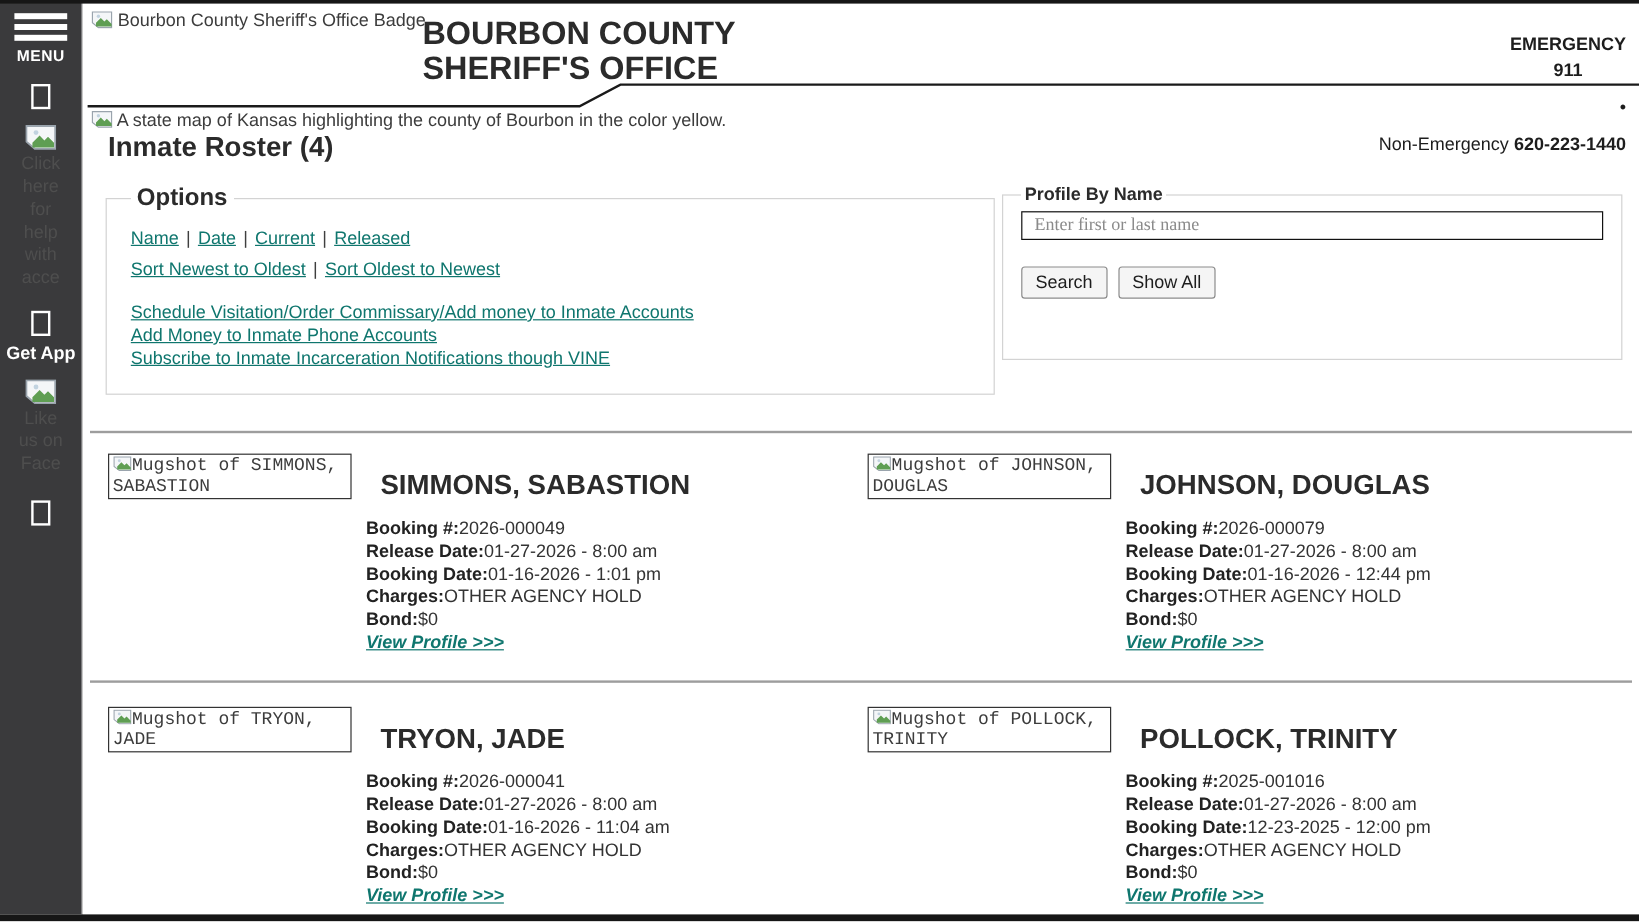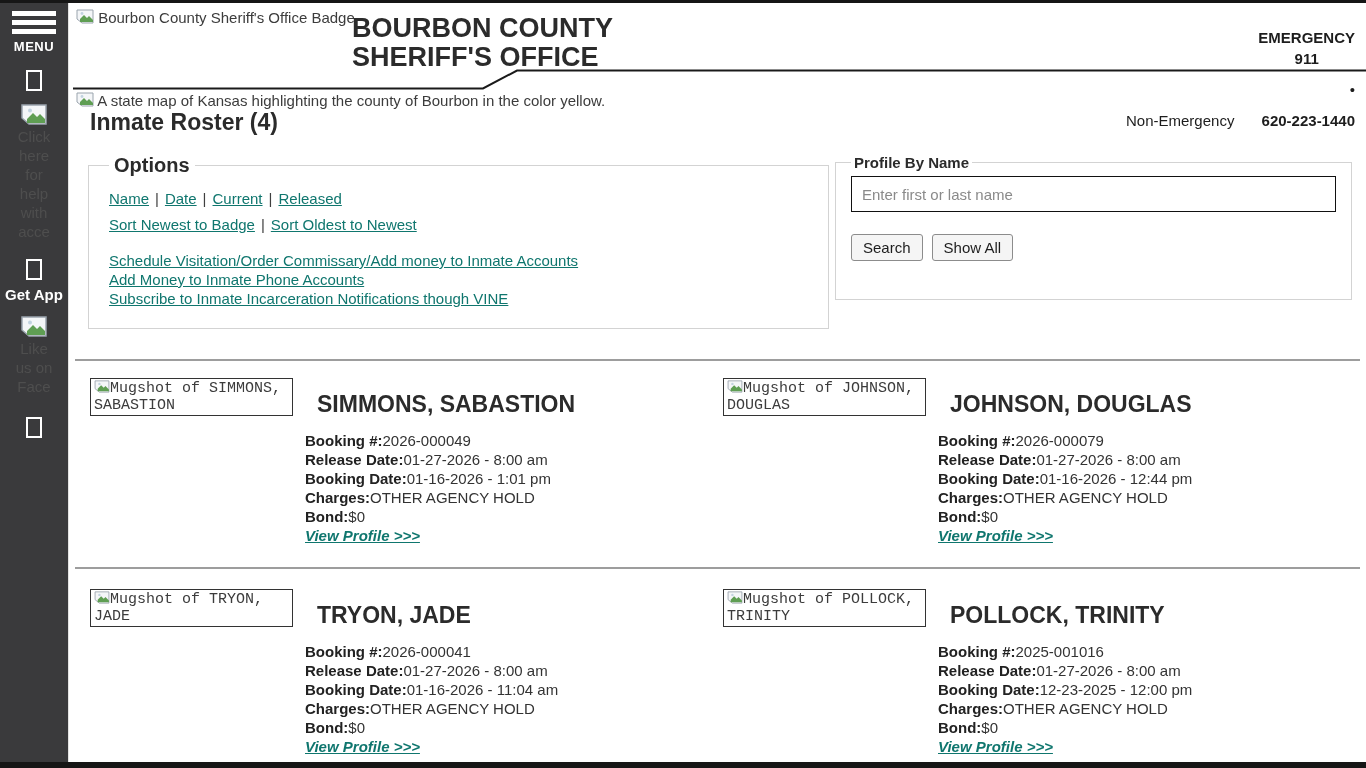--- a/index.html
+++ b/index.html
@@ -31,41 +31,41 @@
   .main { position:absolute; left:69px; top:3px; width:1297px; }
 
   header { position:relative; height:87px; }
   .hdr-line-svg { position:absolute; left:0; top:0; width:1297px; height:90px; pointer-events:none; }
   .badge-alt { position:absolute; left:7px; top:6px; font-size:15px; color:#3c3c3c; }
   .site-title { position:absolute; left:283px; top:11px; font-size:27px; line-height:29px; font-weight:bold; color:#2b2b2b; }
   .emergency { position:absolute; right:11px; top:24px; display:flex; align-items:flex-end; gap:12px; font-size:15px; color:#1d1d1d;flex-direction:column; }
   .e-col { text-align:center; font-weight:bold; line-height:21px; }
   .e-bullet { padding-bottom:2px; }
   .non-em { padding-bottom:0; }
-  .non-em .num { font-weight:bold;margin-left:23px; }
+  .non-em .num { font-weight:bold; }
 
   .page-head { margin:2px 0 0 7px; }
   .map-alt { font-size:15px; color:#3c3c3c; }
   .map-caption { margin:1px 0 0 14px; font-size:13px; color:#3c3c3c; }
   .page-title { margin:0 0 0 14px; font-size:23px; line-height:27px; color:#2b2b2b; font-weight:bold; }
 
   
   .panels { display:flex; align-items:flex-start; gap:6px; margin:18px 14px 0 19px; }
   fieldset { border:1px solid #d3d3d3; margin:0; background:#fff; }
   .options-fs { width:741px; height:175px; padding:4px 20px 10px; }
   .options-legend { font-size:20px; font-weight:bold; color:#2b2b2b; padding:0 5px; }
   .linkrow { margin-top:9px; font-size:15px; color:#3f3f3f; }
   .linkrow a, .big-links a, .vp { color:#0f766e; }
   .sep { margin:0 6px; }
   .big-links { margin-top:18px; }
   .big-links .blink { display:block; font-size:15px; line-height:19px; }
 
   .search-fs { flex:1; height:146px; padding:2px 15px 10px; }
   .search-legend { font-size:15px; font-weight:bold; color:#2b2b2b; padding:0 3px; }
-  .search-input { width:100%; height:36px; border:1px solid #111111; font-size:15px; padding:0 10px; margin-top:3px; font-family:Liberation Sans, sans-serif; color:#222; }
+  .search-input { width:100%; height:24px; border:1px solid #111111; font-size:15px; padding:0 10px; margin-top:3px; font-family:Liberation Serif, serif; color:#222; }
   .search-input::placeholder { color:#8a8a8a; }
   .btns { margin-top:22px; display:flex; gap:9px;align-items:center; }
   .def-btn { font-size:15px; padding:4px 11px; background:#f5f5f5; border:1px solid #8c8c8c; border-radius:3px; color:#1d1d1d; font-family:"Liberation Sans",sans-serif; cursor:pointer; }
 
   .divider { border:none; height:2px; background:#9d9d9d; margin:30px 6px 0 6px; }
   .divider2 { margin-top:22px; }
 
   
   .row { display:flex; margin:17px 0 0 21px; }
   .row2 { margin-top:20px; }
@@ -175,21 +175,21 @@
     </div>
 
     <div class="panels">
 
       <fieldset class="options-fs">
         <legend class="options-legend">Options</legend>
         <div class="linkrow">
           <a href="#">Name</a><span class="sep">|</span><a href="#">Date</a><span class="sep">|</span><a href="#">Current</a><span class="sep">|</span><a href="#">Released</a>
         </div>
         <div class="linkrow">
-          <a href="#">Sort Newest to Badge</a><span class="sep">|</span><a href="#">Sort Oldest to Newest</a>
+          <a href="#">Sort Newest to Oldest</a><span class="sep">|</span><a href="#">Sort Oldest to Newest</a>
         </div>
         <div class="big-links">
           <a class="blink" href="#">Schedule Visitation/Order Commissary/Add money to Inmate Accounts</a>
           <a class="blink" href="#">Add Money to Inmate Phone Accounts</a>
           <a class="blink" href="#">Subscribe to Inmate Incarceration Notifications though VINE</a>
         </div>
       </fieldset>
 
       <fieldset class="search-fs">
         <legend class="search-legend">Profile By Name</legend>

